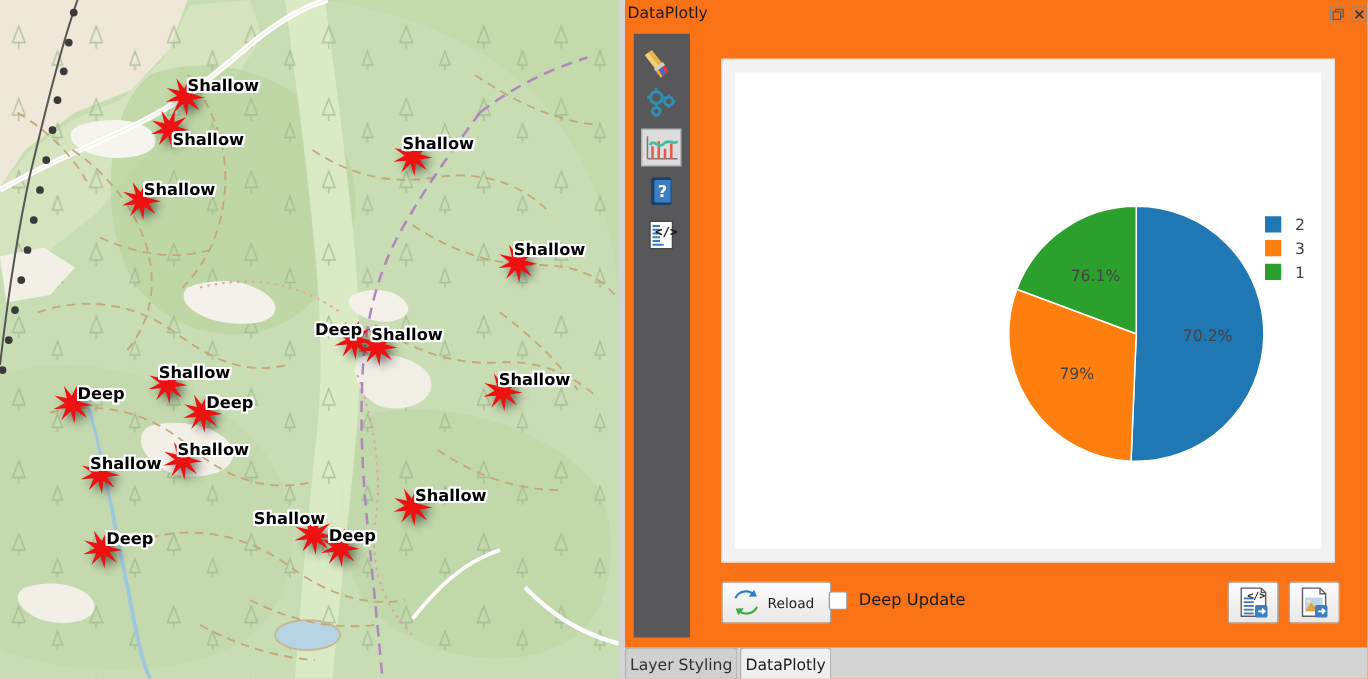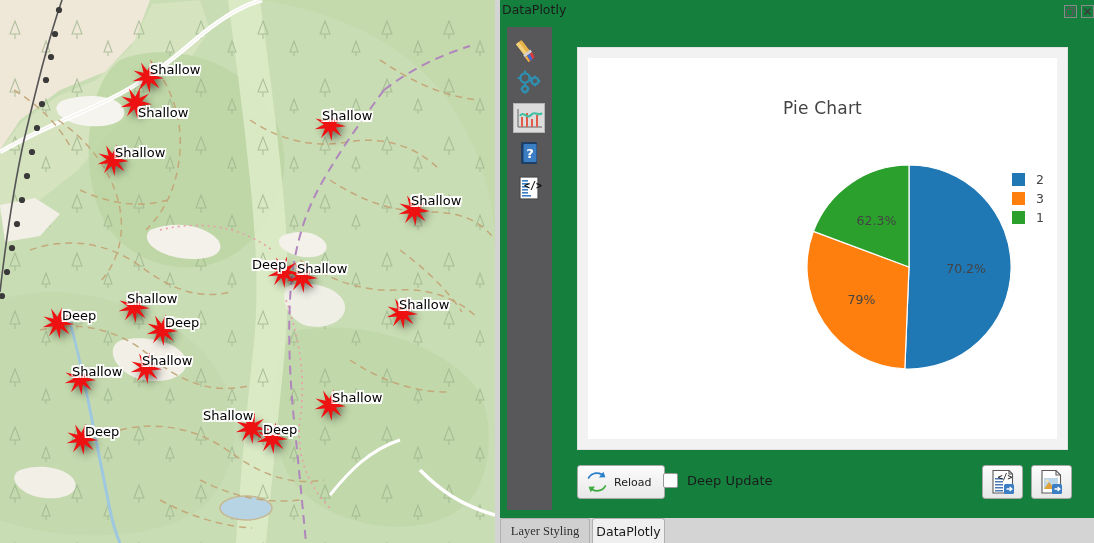--- a/index.html
+++ b/index.html
@@ -22,38 +22,38 @@
   .marker {
     position: absolute; width: 0; height: 0;
   }
   .star {
     position: absolute; left: -17px; top: -17px; width: 34px; height: 34px;
     filter: drop-shadow(3px 4px 3px rgba(0,0,0,0.45));
   }
   .mlabel {
     position: absolute;
     font-family: "DejaVu Sans", "Liberation Sans", sans-serif;
-    font-size: 13px; font-weight: 400; color: #000;
+    font-size: 13px; font-weight: 700; color: #000;
     white-space: nowrap;
     text-shadow:
       -1.6px -1.6px 0 #fff,  1.6px -1.6px 0 #fff,
       -1.6px  1.6px 0 #fff,  1.6px  1.6px 0 #fff,
       -1.6px 0 0 #fff, 1.6px 0 0 #fff, 0 -1.6px 0 #fff, 0 1.6px 0 #fff;
   }
 
   
   #splitter {
     position: absolute; left: 495px; top: 0; width: 5px; height: 543px;
     background: #d4d4d4; cursor: col-resize;
   }
 
   
   #panel {
     position: absolute; left: 500px; top: 0; width: 594px; height: 543px;
-    background: #15803d;
+    background: #f97316;
   }
   #panel-titlebar {
     position: absolute; left: 0; top: 0; width: 594px; height: 20px;
   }
   #panel-title {
     position: absolute; left: 2px; top: 2px;
     font-size: 12.5px; color: #1b1b1b;
   }
   .title-btn {
     position: absolute; top: 3px; width: 13px; height: 13px;
@@ -147,21 +147,21 @@
   }
   .tab {
     position: absolute; top: 0; height: 25px;
     display: flex; align-items: center; justify-content: center;
     font-size: 12.5px; color: #1b1b1b;
     border: 1px solid #b0b0b0;
     border-bottom: none;
     border-top-left-radius: 3px; border-top-right-radius: 3px;
     cursor: pointer;
   }
-  .tab.inactive { background: #d0d0d0; color: #303030; font-family: Liberation Serif, serif; }
+  .tab.inactive { background: #d0d0d0; color: #303030; }
   .tab.active { background: #efefef; }
   #tab-layer-styling { left: 0px; width: 90px; }
   #tab-dataplotly { left: 92px; width: 73px; }
 </style>
 </head>
 <body>
 
 <div id="root">
 
   <div id="map-canvas">
@@ -450,30 +450,29 @@
             <rect x="9" y="19" width="6" height="1.6"></rect>
               <rect x="9" y="22" width="9" height="1.6"></rect>
           </g>
           <text x="20" y="16" font-family="DejaVu Sans Mono, monospace" font-size="10" font-weight="bold" fill="#111" text-anchor="middle">&lt;/&gt;</text>
         </svg>
       </div>
     </div>
 
     <div id="plot-frame">
       <div id="plot-area">
-        <div id="chart-title">Pie Chart</div>
         <svg id="pie-svg" width="469" height="381">
             <path d="M321 209 L321.00 107.00 A102 102 0 1 1 316.83 310.91 Z" fill="#1f77b4" stroke="#ffffff" stroke-width="1.2"></path>
             <path d="M321 209 L316.83 310.91 A102 102 0 0 1 225.43 173.36 Z" fill="#ff7f0e" stroke="#ffffff" stroke-width="1.2"></path>
             <path d="M321 209 L225.43 173.36 A102 102 0 0 1 321.00 107.00 Z" fill="#2ca02c" stroke="#ffffff" stroke-width="1.2"></path>
           </svg>
         <div id="slice-labels">
             <div class="slice-label" style="left: 378.108px; top: 210.167px;">70.2%</div>
             <div class="slice-label" style="left: 273.426px; top: 240.613px;">79%</div>
-            <div class="slice-label" style="left: 288.421px; top: 162.082px;">62.3%</div>
+            <div class="slice-label" style="left: 288.421px; top: 162.082px;">76.1%</div>
           </div>
         <div id="legend">
             <div class="legend-row">
               <div class="legend-swatch" style="background: rgb(31, 119, 180);"></div>
               <span class="legend-text">2</span>
             </div>
             <div class="legend-row">
               <div class="legend-swatch" style="background: rgb(255, 127, 14);"></div>
               <span class="legend-text">3</span>
             </div>

